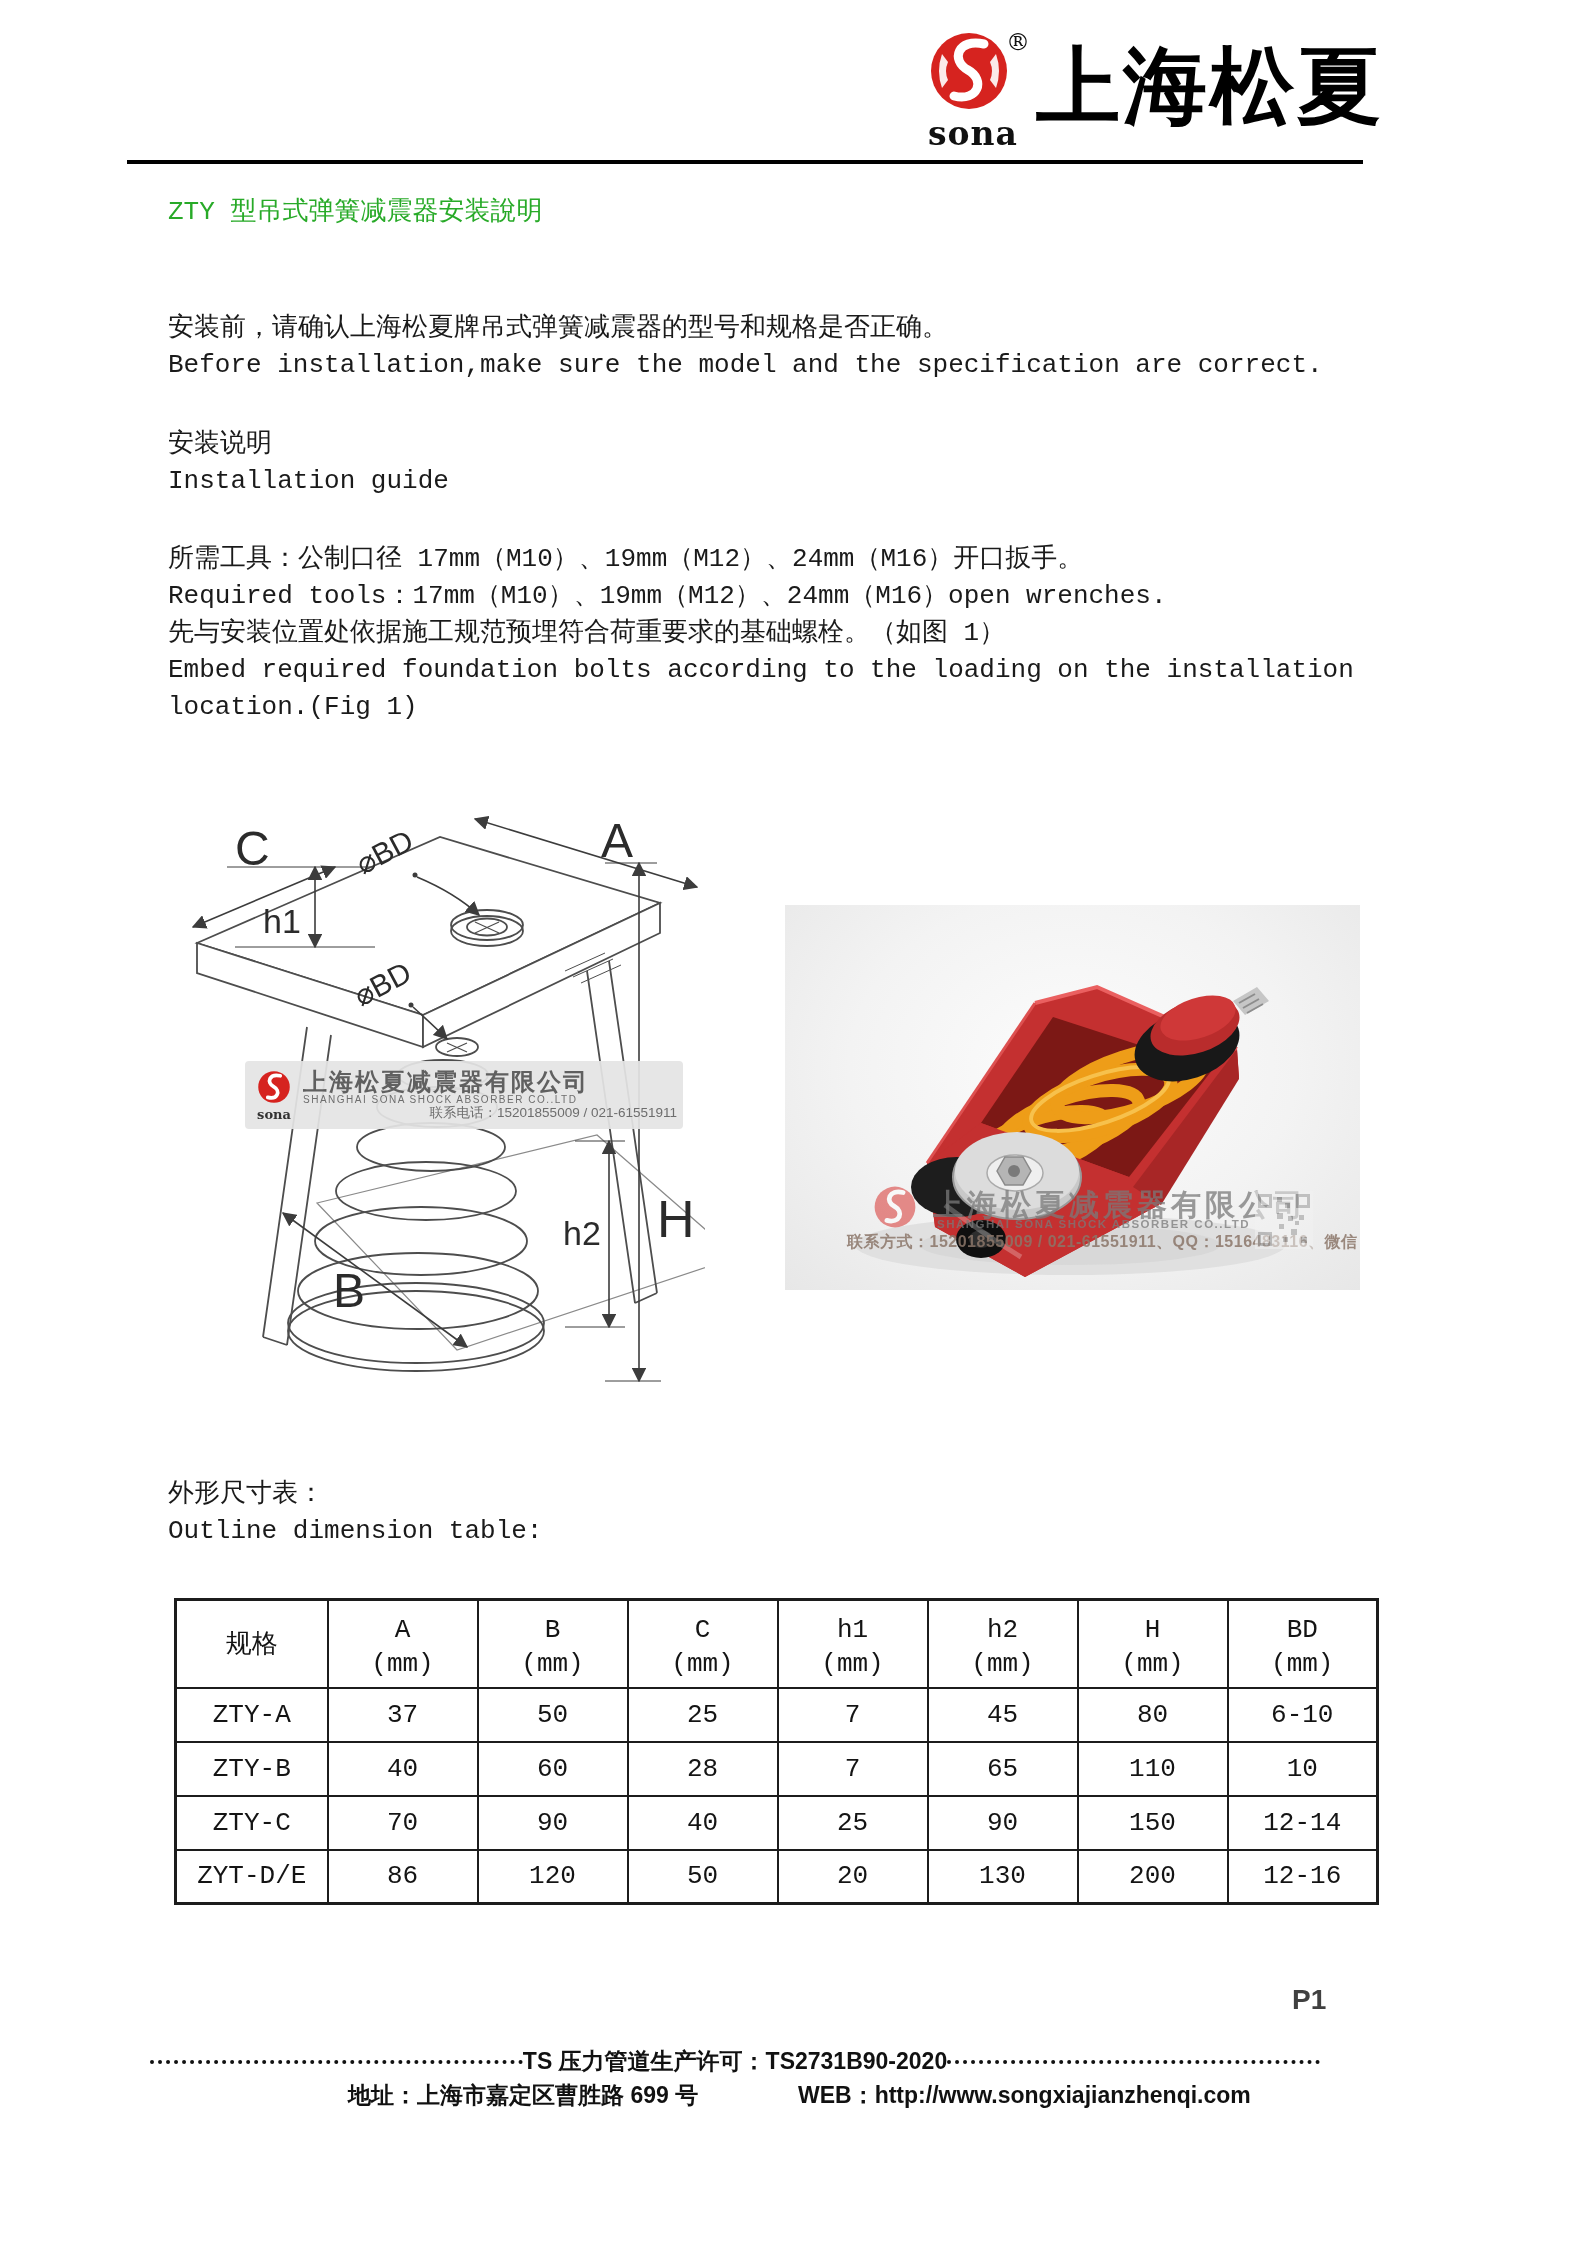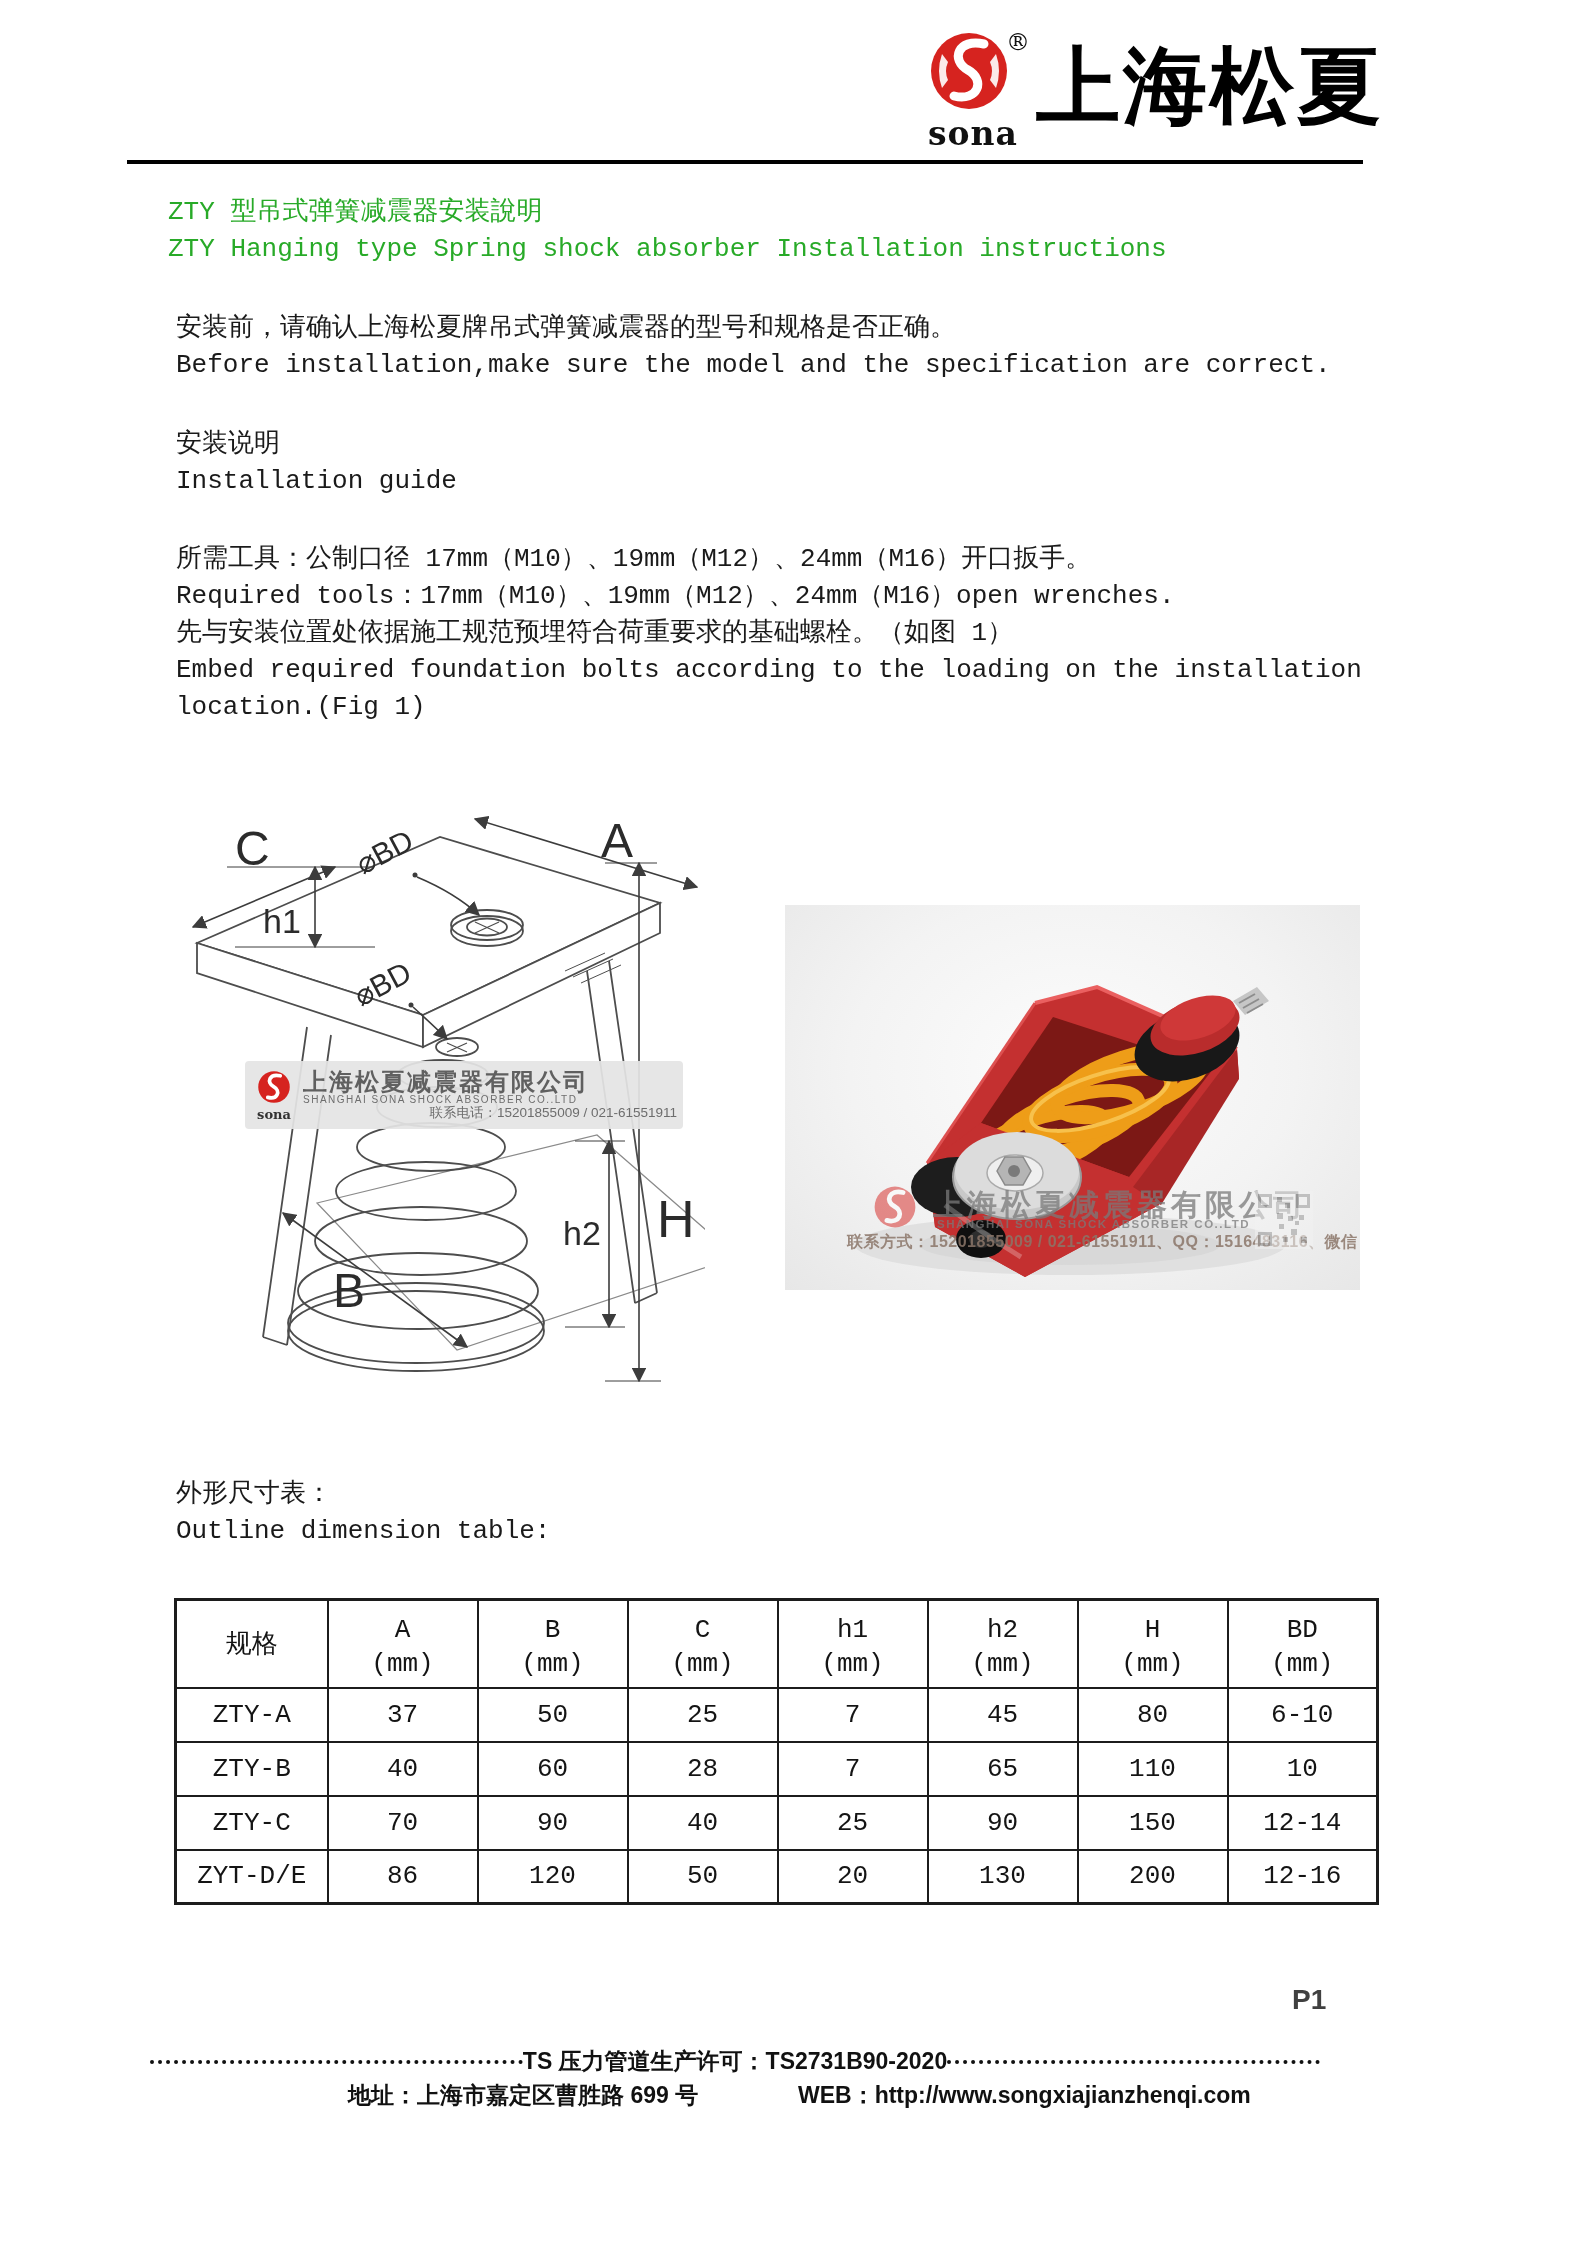--- a/index.html
+++ b/index.html
@@ -13,21 +13,21 @@
       font-family:"DejaVu Serif","Liberation Serif",serif;font-weight:700;font-size:33px;color:#111;letter-spacing:1px;}
   .reg-mark{position:absolute;left:1006px;top:28px;font-size:24px;color:#111;font-family:"DejaVu Serif",serif;}
   .brand-cn{position:absolute;left:1036px;top:34px;font-family:"Liberation Sans","DejaVu Sans",sans-serif;
       font-weight:700;font-size:84px;line-height:104px;color:#000;letter-spacing:3px;}
 
   
   .title-block{position:absolute;left:168px;top:194px;line-height:37px;font-size:26px;}
   .title-block div{white-space:nowrap;}
 
   
-  .doc-text{font-size:26px;line-height:37px;margin-left:8px;}
+  .doc-text{font-size:26px;line-height:37px;}
   .doc-text div{white-space:nowrap;}
   .intro-block{position:absolute;left:168px;top:310px;}
   .guide-block{position:absolute;left:168px;top:426px;}
   .tools-block{position:absolute;left:168px;top:541px;}
   .dim-intro-block{position:absolute;left:168px;top:1476px;}
 
   
   .figure-box{position:absolute;left:135px;top:775px;width:570px;height:615px;}
   .fig-watermark{position:absolute;left:110px;top:286px;width:438px;height:68px;background:rgba(228,228,228,0.93);
       border-radius:4px;display:flex;align-items:center;padding:2px 6px;box-sizing:border-box;}
@@ -87,21 +87,20 @@
       <path d="M56,14 C30,8 22,30 40,40 C58,50 50,72 26,66" stroke="#ffffff" stroke-width="9" fill="none" stroke-linecap="round"></path>
     </svg>
     <div class="logo-sona-text">sona</div>
   </div>
   <div class="reg-mark">®</div>
   <div class="brand-cn">上海松夏</div>
   <div class="hdr-rule"></div>
 
   <div class="title-block" style="color:#28aa28;">
     <div>ZTY 型吊式弹簧减震器安装說明</div>
-    <div>ZTY Hanging type Spring shock absorber Installation instructions</div>
   </div>
 
   <div class="intro-block doc-text">
     <div>安装前，请确认上海松夏牌吊式弹簧减震器的型号和规格是否正确。</div>
     <div>Before installation,make sure the model and the specification are correct.</div>
   </div>
 
   <div class="guide-block doc-text">
     <div>安装说明</div>
     <div>Installation guide</div>

